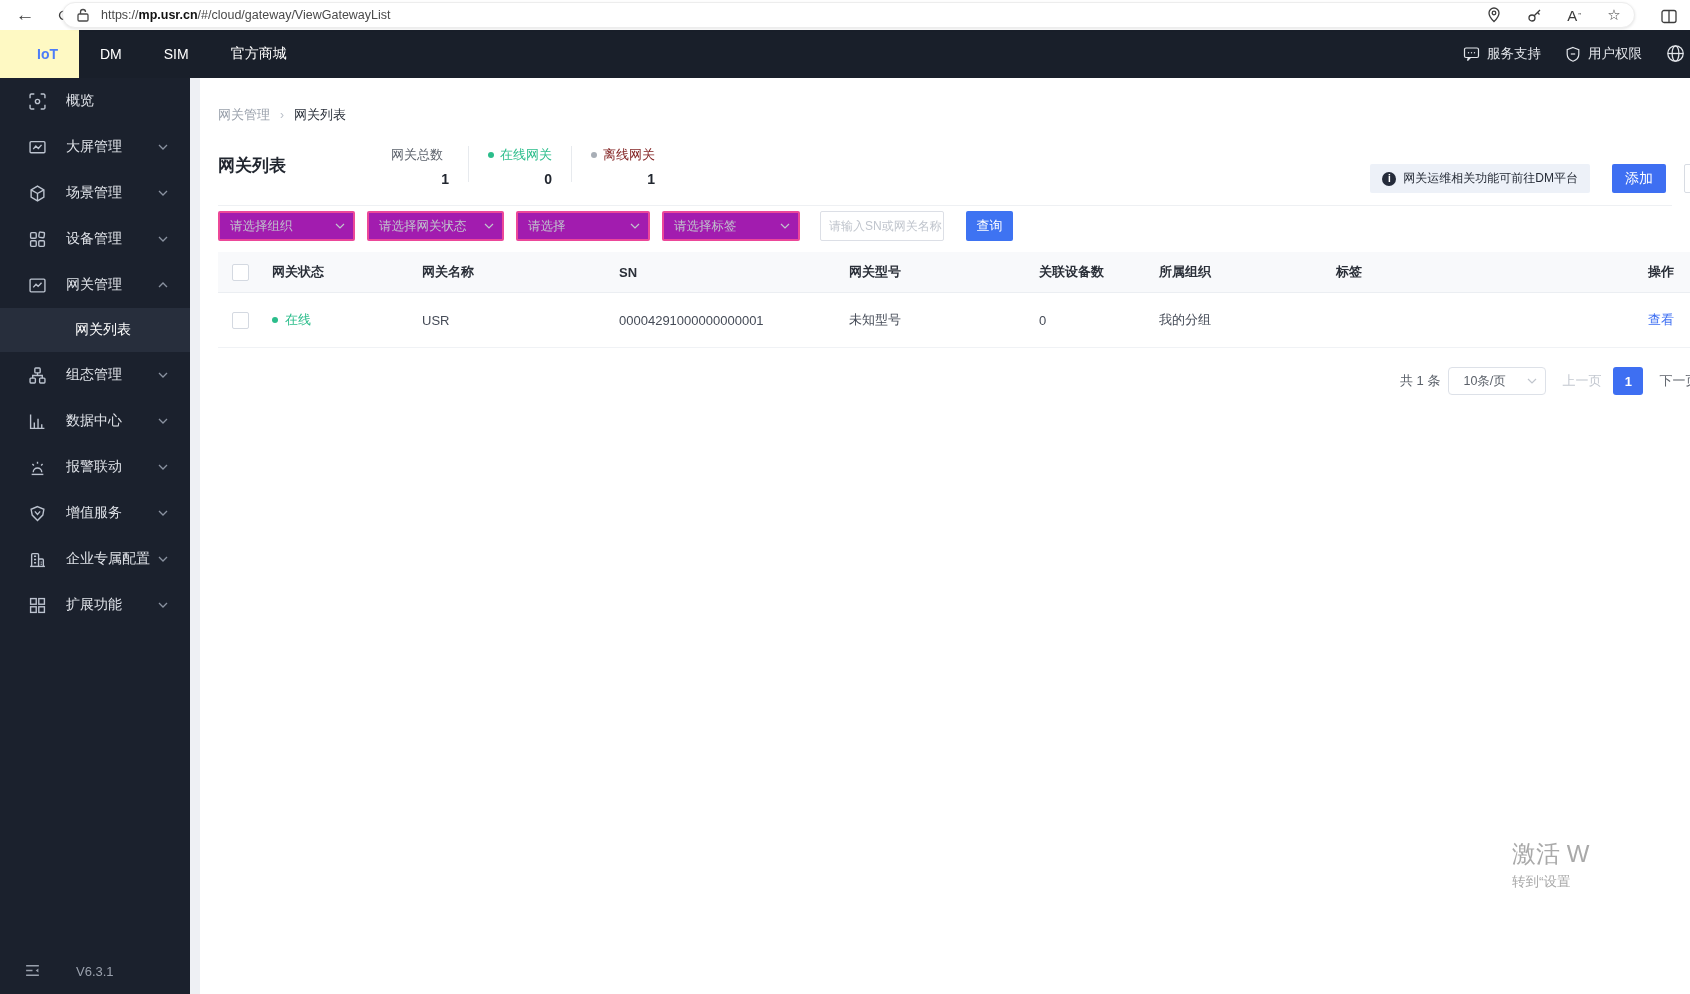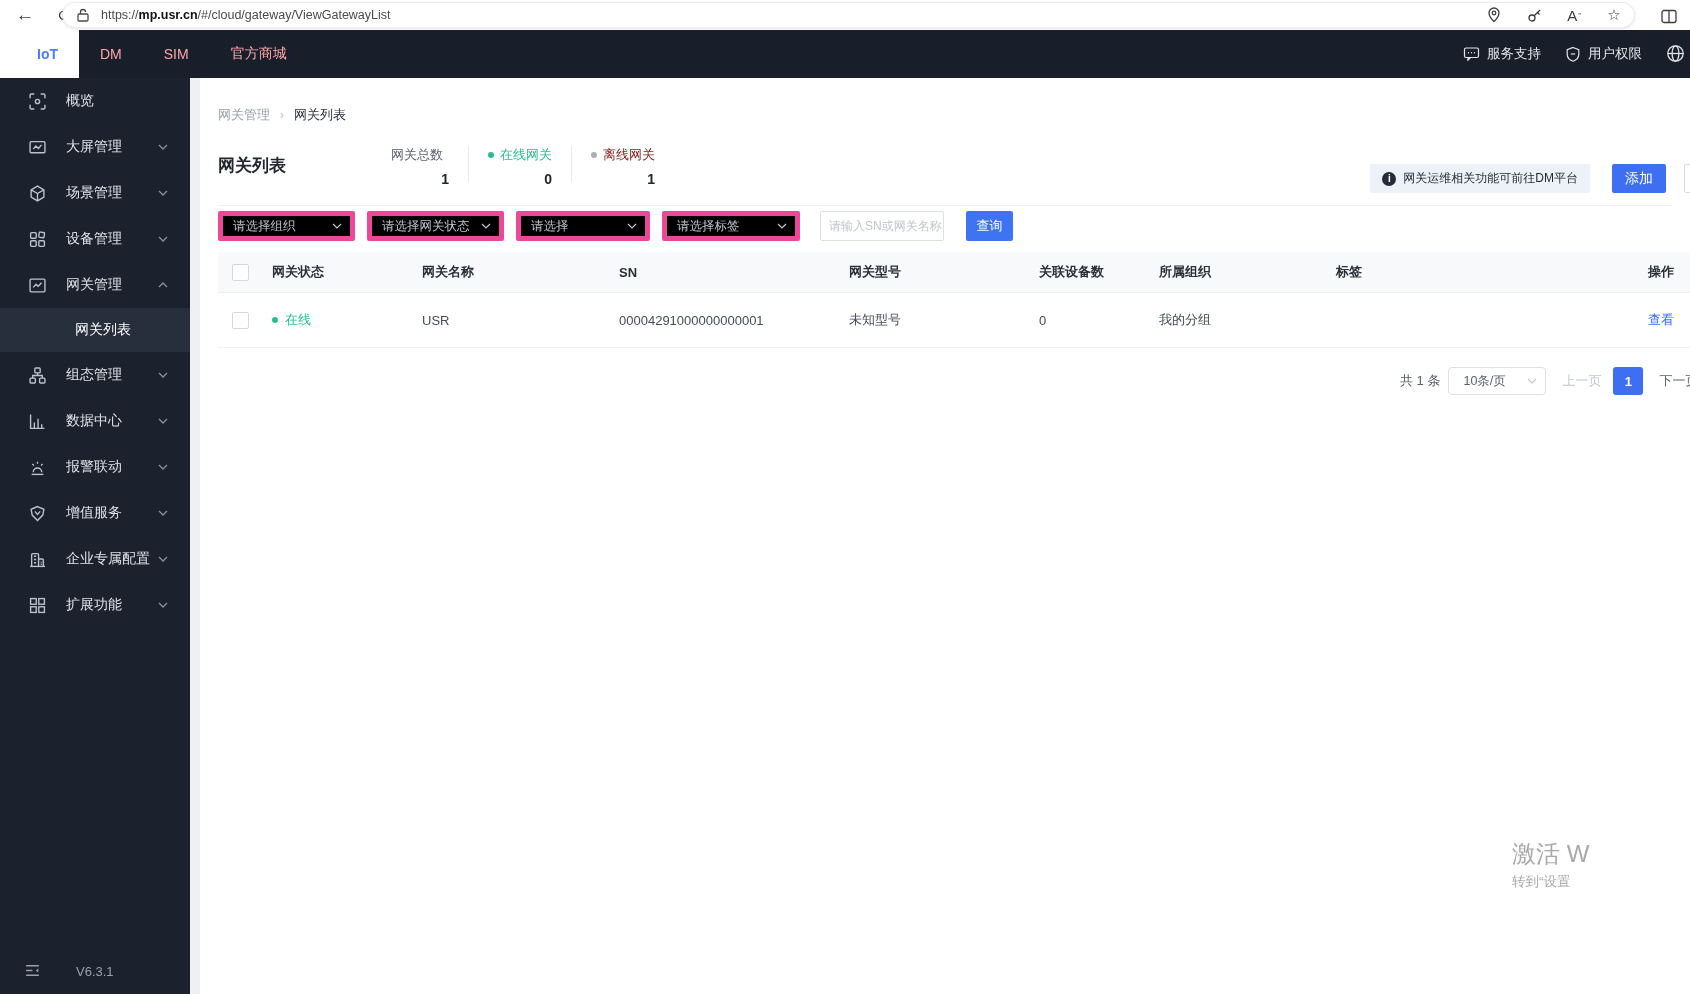--- a/index.html
+++ b/index.html
@@ -30,22 +30,22 @@
 
   
   .topbar{position:absolute;left:0;top:30px;width:1690px;height:48px;background:#191f2a;
     display:flex;align-items:center;z-index:20;}
   .logo{width:190px;height:48px;display:flex;align-items:center;flex:0 0 auto;cursor:pointer;}
   .logo svg{margin-left:16px;flex:0 0 auto;}
   .logo-text{margin-left:8px;color:#fff;line-height:1;}
   .logo-title{font-size:16px;font-weight:700;letter-spacing:.5px;}
   .logo-sub{font-size:10.5px;color:#cfd3da;text-align:center;margin-top:4px;letter-spacing:.5px;}
   .nav{display:flex;height:48px;align-items:stretch;}
-  .nav-item{padding:0 21px;display:flex;align-items:center;color:#fca5a5;font-size:14px;cursor:pointer;}
-  .nav-item.active{background:#ffffff;color:#4d7df8;font-weight:700;padding-left:37px;}
+  .nav-item{padding:0 21px;display:flex;align-items:center;color:#ffffff;font-size:14px;cursor:pointer;}
+  .nav-item.active{background:#fef9c3;color:#4d7df8;font-weight:700;padding-left:37px;}
   .topbar-right{margin-left:auto;display:flex;align-items:center;color:#e2e5ea;font-size:13.5px;padding-right:4px;}
   .tb-link{display:flex;align-items:center;gap:7px;margin-right:24px;cursor:pointer;}
   .tb-globe{width:20px;height:20px;margin-right:0;color:#e2e5ea;cursor:pointer;}
 
   
   .sidebar{position:absolute;left:0;top:78px;width:190px;bottom:0;background:#1b212d;z-index:10;}
   .side-item{height:46px;display:flex;align-items:center;color:#dfe2e8;font-size:14px;cursor:pointer;}
   .side-item .s-icon{width:18px;height:18px;margin-left:28px;color:#bcc3cf;display:flex;align-items:center;justify-content:center;flex:0 0 auto;}
   .side-item .s-label{margin-left:20px;font-family:Liberation Mono, monospace;}
   .side-item .s-chevron{margin-left:auto;margin-right:22px;color:#8a92a0;display:flex;}
@@ -80,21 +80,21 @@
     display:flex;align-items:center;padding:0 12px;font-size:12px;color:#252b36;gap:7px;white-space:nowrap;}
   .info-dot{width:14px;height:14px;border-radius:50%;background:#252b3a;color:#fff;font-size:10px;font-weight:700;
     display:flex;align-items:center;justify-content:center;font-style:normal;flex:0 0 auto;}
   .add-btn{position:absolute;right:24px;top:164px;width:54px;height:29px;background:#3e6ff2;color:#fff;
     font-size:14px;border:none;border-radius:2px;cursor:pointer;display:flex;align-items:center;justify-content:center;}
   .cut-btn{position:absolute;left:1684px;top:164px;width:44px;height:29px;background:#fff;border:1px solid #d8dce3;border-radius:2px;box-sizing:border-box;}
 
   .hdiv{position:absolute;left:218px;top:205px;width:1454px;border-top:1px solid #eef0f3;}
 
   .filters{position:absolute;left:218px;top:211px;display:flex;align-items:center;}
-  .f-select{height:30px;border:5px solid #ec4899;border-radius:2px;box-sizing:border-box;background:#000000;
+  .f-select{height:30px;border:2px solid #ec4899;border-radius:2px;box-sizing:border-box;background:#a21caf;
     display:flex;align-items:center;padding:0 8px 0 10px;color:#c0c5cd;font-size:12.5px;cursor:pointer;}
   .f-select .f-text{flex:1;white-space:nowrap;overflow:hidden;}
   .f-select .s-chevron{color:#c0c5cd;display:flex;margin-left:6px;}
   .f-w1{width:137px;margin-right:12px;}
   .f-w2{width:137px;margin-right:12px;}
   .f-w3{width:134px;margin-right:12px;}
   .f-w4{width:138px;margin-right:20px;}
   .f-input{width:124px;height:30px;border:1px solid #dcdfe6;border-radius:2px;box-sizing:border-box;background:#fff;
     display:flex;align-items:center;padding:0 8px;color:#c0c5cd;font-size:12px;white-space:nowrap;overflow:hidden;cursor:text;}
   .query-btn{margin-left:22px;width:47px;height:30px;background:#3e73f2;color:#fff;font-size:13px;

